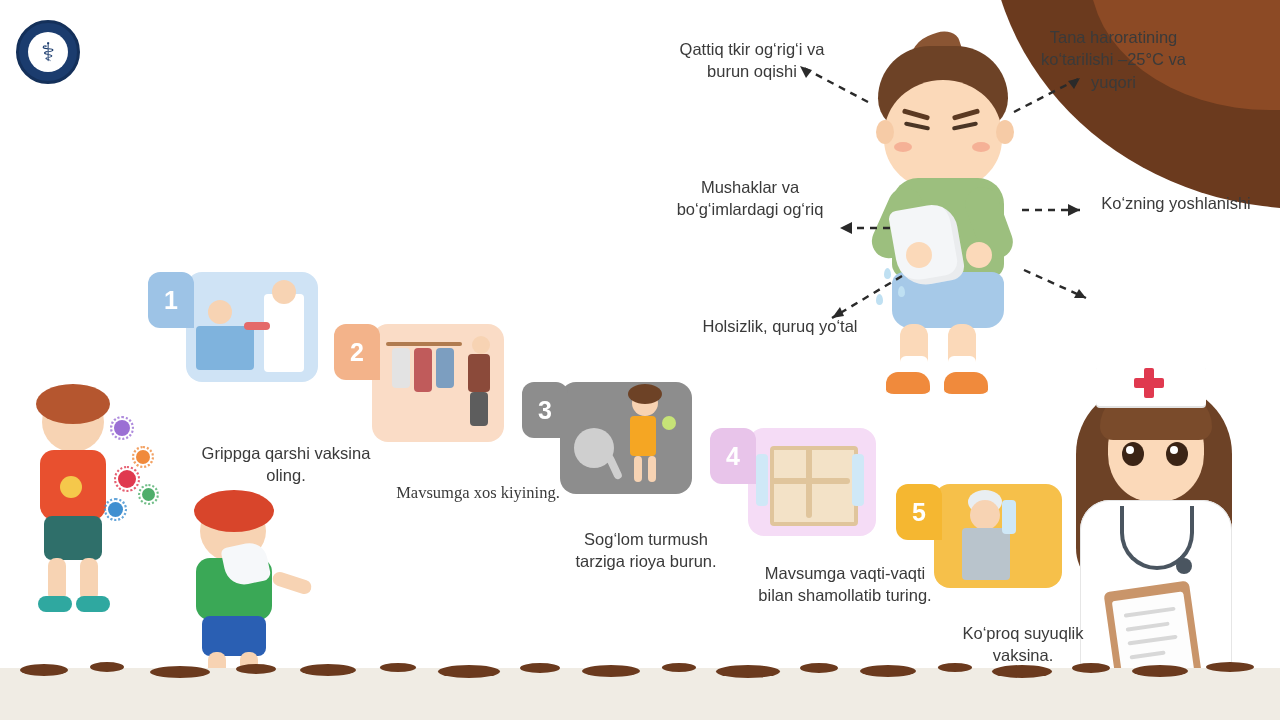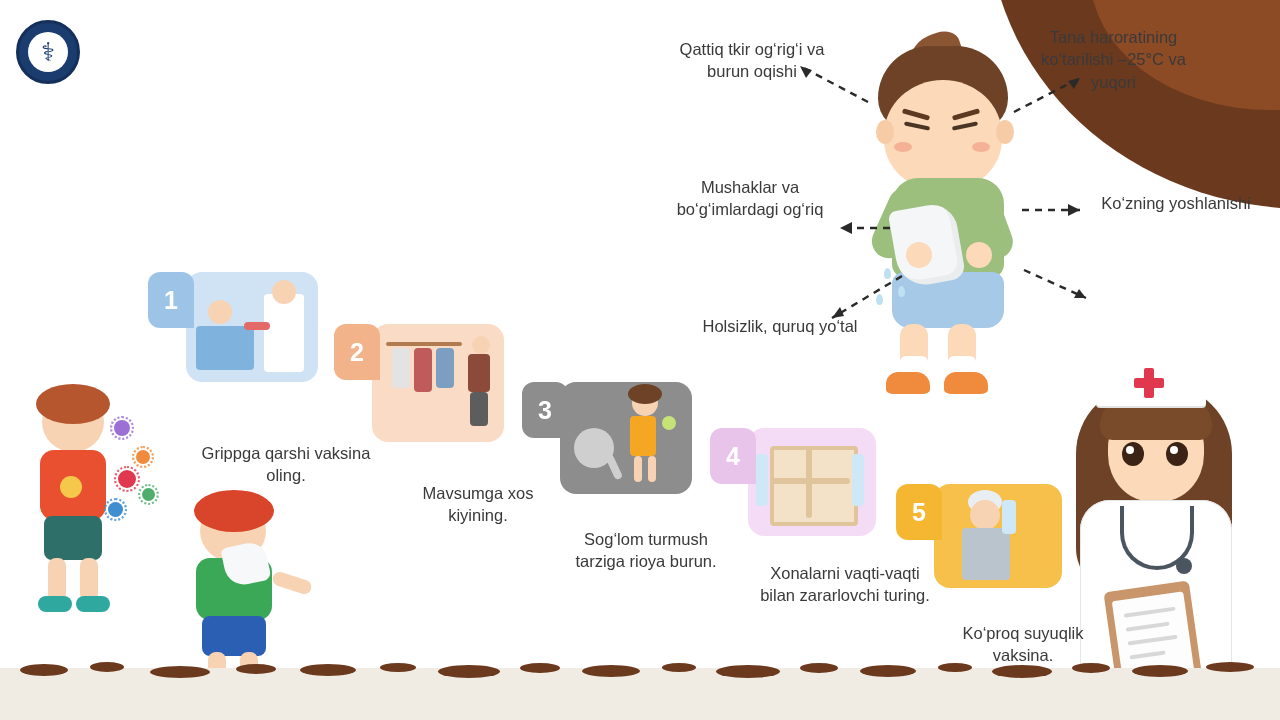--- a/index.html
+++ b/index.html
@@ -436,21 +436,21 @@
     <div class="num-badge" style="left:334px; top:324px; background:#f3b38a;">2</div>
     <div class="step-card" style="left:372px; top:324px; width:132px; height:118px; background:#fadcc6;">
       <div class="art-rect" style="left:14px; top:18px; width:76px; height:4px; background:#b07b4f;"></div>
       <div class="art-rect" style="left:20px; top:24px; width:18px; height:40px; background:#e3e3e3;"></div>
       <div class="art-rect" style="left:42px; top:24px; width:18px; height:44px; background:#c05b5b;"></div>
       <div class="art-rect" style="left:64px; top:24px; width:18px; height:40px; background:#7c9ec0;"></div>
       <div class="art-rect" style="left:96px; top:30px; width:22px; height:38px; background:#8b4a3a;"></div>
       <div class="art-circle" style="left:100px; top:12px; width:18px; height:18px; background:#f7d3b3;"></div>
       <div class="art-rect" style="left:98px; top:68px; width:18px; height:34px; background:#5d5d5d;"></div>
     </div>
-    <div class="step-text" style="left:392px; top:482px; width:172px;">Mavsumga xos kiyining.</div>
+    <div class="step-text" style="left:392px; top:482px; width:172px;font-family:Liberation Serif, serif;">Mavsumga xos kiyining.</div>
   </div>
 
   <div class="step-group">
     <div class="num-badge" style="left:522px; top:382px; background:#8d8d8d;">3</div>
     <div class="step-card" style="left:560px; top:382px; width:132px; height:112px; background:#8d8d8d;">
       <div class="art-circle" style="left:14px; top:46px; width:40px; height:40px; background:#cfcfcf;"></div>
       <div class="art-rect" style="left:50px; top:72px; width:8px; height:26px; background:#cfcfcf; transform:rotate(-25deg);"></div>
       <div class="art-rect" style="left:70px; top:34px; width:26px; height:40px; background:#f5a623;"></div>
       <div class="art-circle" style="left:72px; top:8px; width:26px; height:26px; background:#f7d3b3;"></div>
       <div class="art-circle" style="left:68px; top:2px; width:34px; height:20px; background:#6d4226;"></div>
@@ -463,21 +463,21 @@
 
   <div class="step-group">
     <div class="num-badge" style="left:710px; top:428px; background:#e8c4ea;">4</div>
     <div class="step-card" style="left:748px; top:428px; width:128px; height:108px; background:#f5dcf6;">
       <div class="art-rect" style="left:22px; top:18px; width:80px; height:72px; background:#f3e2c7; border:4px solid #e0c59c;"></div>
       <div class="art-rect" style="left:58px; top:18px; width:6px; height:72px; background:#e0c59c;"></div>
       <div class="art-rect" style="left:22px; top:50px; width:80px; height:6px; background:#e0c59c;"></div>
       <div class="art-rect" style="left:8px; top:26px; width:12px; height:52px; background:#cfe8f7;"></div>
       <div class="art-rect" style="left:104px; top:26px; width:12px; height:52px; background:#cfe8f7;"></div>
     </div>
-    <div class="step-text" style="left:752px; top:562px; width:186px;">Xonalarni vaqti-vaqti bilan zararlovchi turing.</div>
+    <div class="step-text" style="left:752px; top:562px; width:186px;">Mavsumga vaqti-vaqti bilan shamollatib turing.</div>
   </div>
 
   <div class="step-group">
     <div class="num-badge" style="left:896px; top:484px; background:#f5b731;">5</div>
     <div class="step-card" style="left:934px; top:484px; width:128px; height:104px; background:#f6c04a;">
       <div class="art-circle" style="left:34px; top:6px; width:34px; height:24px; background:#e9eef2;"></div>
       <div class="art-circle" style="left:36px; top:16px; width:30px; height:30px; background:#f7d3b3;"></div>
       <div class="art-rect" style="left:28px; top:44px; width:48px; height:52px; background:#b9c4cc;"></div>
       <div class="art-rect" style="left:68px; top:16px; width:14px; height:34px; background:#cfe8f7; border-radius:4px;"></div>
     </div>

